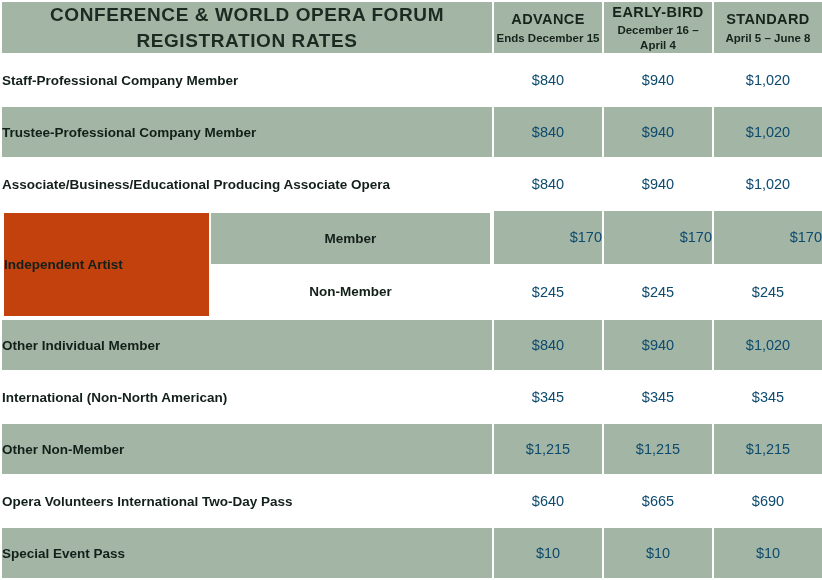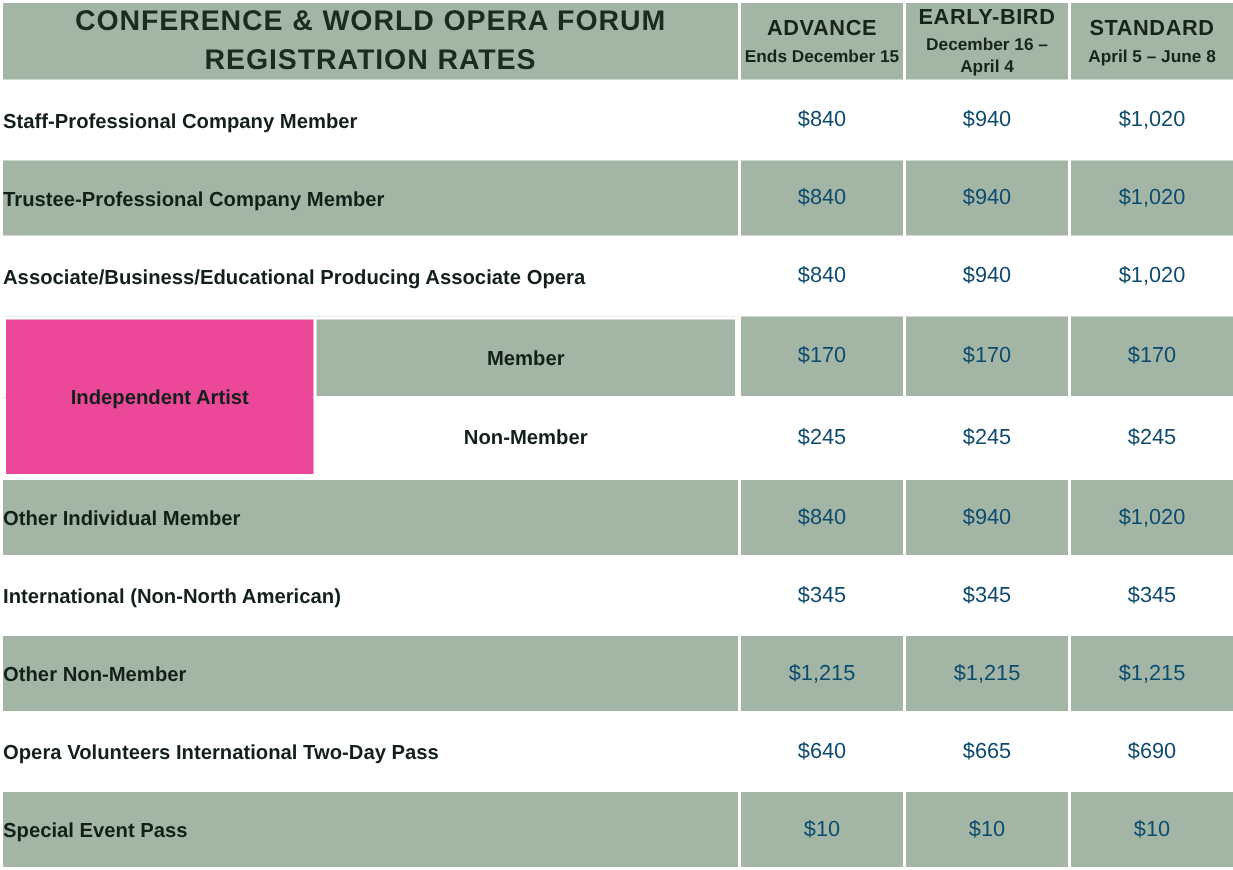--- a/index.html
+++ b/index.html
@@ -67,27 +67,27 @@
   }
   .price-cell {
     font-size: 14.5px;
     font-weight: normal;
     text-align: center;
     color: #0c4a6e;
     padding: 10px 4px;
   }
   .row-shade td { background: #a3b5a4; }
   .row-plain td { background: #ffffff; }
-  .sub-shade { background: #a3b5a4 !important; }
+  .sub-shade { background: #a3b5a4 !important; text-align: right; }
   .sub-plain { background: #ffffff !important; margin-left: 24px; }
   .grp-cell {
-    background: #ec4899;
+    background: #c2410c;
     font-size: 13.5px;
     font-weight: bold;
-    text-align: center;
+    text-align: left;
     padding: 10px 12px;
     color: #13201a;
   }
   .sub-label {
     font-size: 13.5px;
     font-weight: bold;
     text-align: center;
     padding: 10px 12px;
     color: #13201a;
   }

